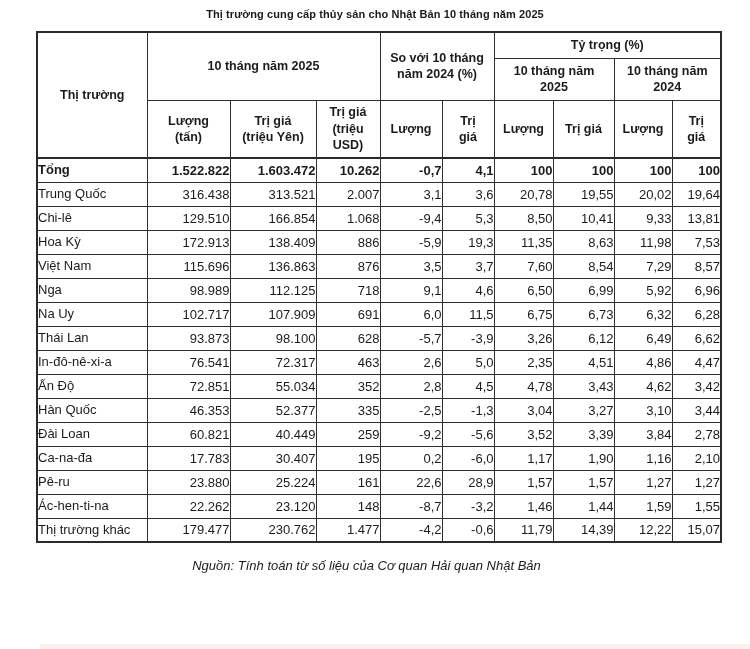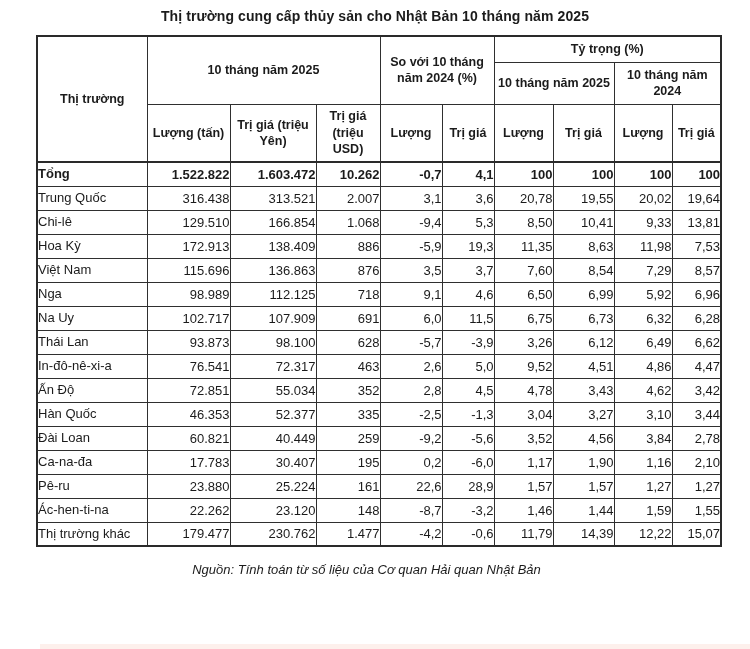--- a/index.html
+++ b/index.html
@@ -9,42 +9,42 @@
     width: 750px;
     height: 649px;
     background: #ffffff;
     font-family: "Liberation Sans", sans-serif;
     color: #1b1b1b;
     overflow: hidden;
   }
   .title {
     padding-top: 8px;
     text-align: center;
-    font-size: 14px;
+    font-size: 11px;
     font-weight: bold;
     letter-spacing: 0.1px;
   }
   table.data-table {
     border-collapse: collapse;
     table-layout: fixed;
     width: 684px;
     margin: 11px 0 0 36px;
     border: 2px solid #2a2a2a;
   }
   .data-table th, .data-table td {
     border: 1.5px solid #2f2f2f;
     vertical-align: middle;
     overflow: hidden;
   }
   .data-table thead th {
     font-size: 12.5px;
     font-weight: bold;
     text-align: center;
     line-height: 1.3;
-    padding: 2px 0;
+    padding: 2px 8px;
   }
   tr.h-row-1 { height: 26px; }
   tr.h-row-2 { height: 42px; }
   tr.h-row-3 { height: 58px; }
   .data-table tbody tr { height: 24px; padding-left: 32px; }
   .data-table tbody td {
     font-size: 13px;
     padding: 2px 0;
   }
   td.market { text-align: left; padding-left: 8px; padding-right: 4px; line-height: 1.2; }
@@ -208,21 +208,21 @@
           <td class="num">6,49</td>
           <td class="num">6,62</td>
         </tr>
         <tr>
           <td class="market">In-đô-nê-xi-a</td>
           <td class="num">76.541</td>
           <td class="num">72.317</td>
           <td class="num">463</td>
           <td class="num">2,6</td>
           <td class="num">5,0</td>
-          <td class="num">9,52</td>
+          <td class="num">2,35</td>
           <td class="num">4,51</td>
           <td class="num">4,86</td>
           <td class="num">4,47</td>
         </tr>
         <tr>
           <td class="market">Ấn Độ</td>
           <td class="num">72.851</td>
           <td class="num">55.034</td>
           <td class="num">352</td>
           <td class="num">2,8</td>
@@ -245,21 +245,21 @@
           <td class="num">3,44</td>
         </tr>
         <tr>
           <td class="market">Đài Loan</td>
           <td class="num">60.821</td>
           <td class="num">40.449</td>
           <td class="num">259</td>
           <td class="num">-9,2</td>
           <td class="num">-5,6</td>
           <td class="num">3,52</td>
-          <td class="num">4,56</td>
+          <td class="num">3,39</td>
           <td class="num">3,84</td>
           <td class="num">2,78</td>
         </tr>
         <tr>
           <td class="market">Ca-na-đa</td>
           <td class="num">17.783</td>
           <td class="num">30.407</td>
           <td class="num">195</td>
           <td class="num">0,2</td>
           <td class="num">-6,0</td>

